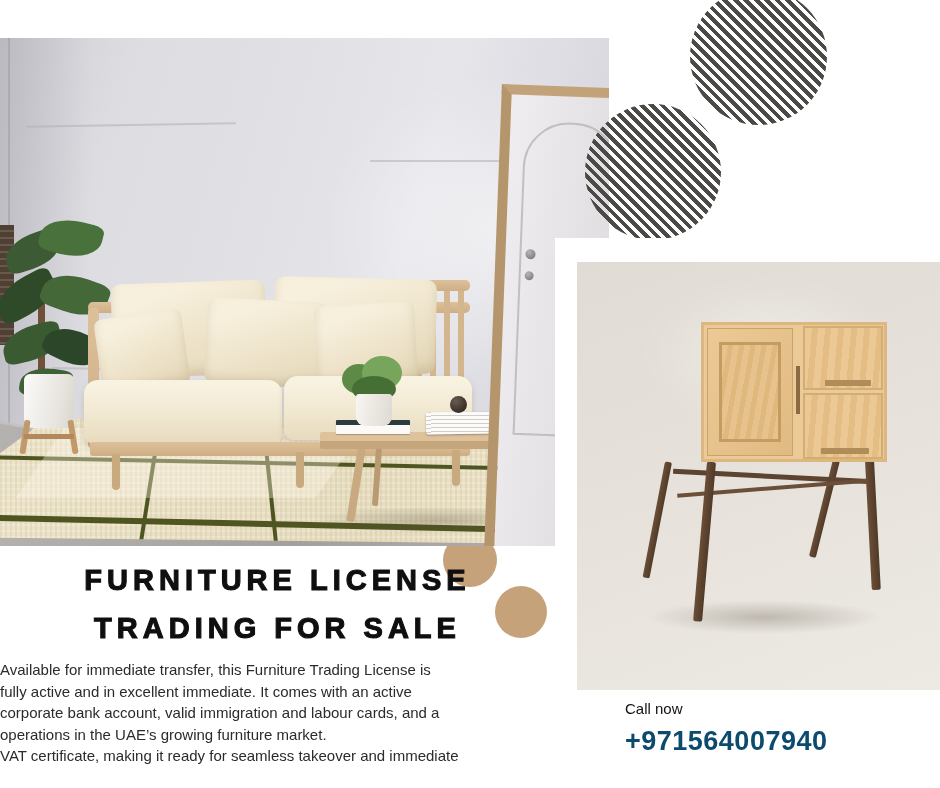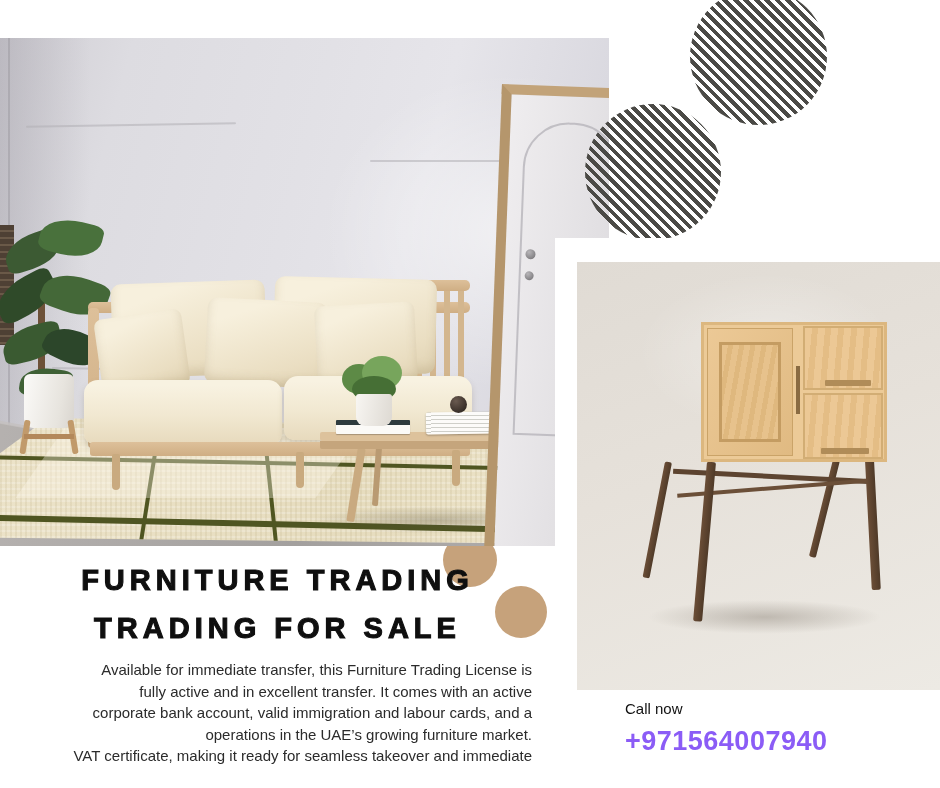--- a/index.html
+++ b/index.html
@@ -173,28 +173,28 @@
   #cleg-fl{left:130px;top:200px;width:9px;height:160px;transform:rotate(5deg);transform-origin:top center;}
   #cleg-br{left:256px;top:198px;width:7px;height:100px;transform:rotate(14deg);transform-origin:top center;}
   #cleg-fr{left:288px;top:198px;width:9px;height:130px;transform:rotate(-3deg);transform-origin:top center;}
   .stretcher{position:absolute;background:#5d4430;}
   #str1{left:96px;top:212px;width:200px;height:5px;transform:rotate(3deg);}
   #str2{left:100px;top:224px;width:196px;height:4px;transform:rotate(-4.5deg);background:#6b4f38;}
 
   
   #caption{position:absolute;left:70px;right:0;top:462px;text-align:left;color:#161616;}
   #call-label{font-size:15px;font-weight:400;color:#111111;}
-  #phone{margin-top:9px;font-size:27px;font-weight:700;letter-spacing:.5px;color:#8b5cf6;}
+  #phone{margin-top:9px;font-size:27px;font-weight:700;letter-spacing:.5px;color:#0c4a6e;}
 
   
   #headline{position:absolute;left:0;top:556px;width:555px;margin:0;text-align:center;z-index:6;
       font-size:29px;line-height:48px;font-weight:bold;color:#0f0f0f;letter-spacing:5px;
       -webkit-text-stroke:1.1px #0f0f0f;}
   #headline span{display:block;}
-  #body-text{position:absolute;left:0;top:659px;width:532px;text-align:right;z-index:6;
+  #body-text{position:absolute;left:0;top:659px;width:532px;text-align:left;z-index:6;
       font-size:15px;line-height:21.6px;color:#2b2b2b;}
   #body-text div{white-space:nowrap;}
 </style>
 </head>
 <body>
 
 <div id="canvas">
 
   <div class="tan-circle" id="tan1"></div>
   <div class="tan-circle" id="tan2"></div>
@@ -304,25 +304,25 @@
       <div class="drawer-handle" id="dh1"></div>
       <div class="drawer-handle" id="dh2"></div>
     </div>
     <div id="caption">
       <div id="call-label">Call now</div>
       <div id="phone">+971564007940</div>
     </div>
   </div>
 
   <h1 id="headline">
-    <span>FURNITURE TRADING</span>
+    <span>FURNITURE LICENSE</span>
     <span>TRADING FOR SALE</span>
   </h1>
 
   <div id="body-text">
     <div>Available for immediate transfer, this Furniture Trading License is</div>
-    <div>fully active and in excellent transfer. It comes with an active</div>
+    <div>fully active and in excellent immediate. It comes with an active</div>
     <div>corporate bank account, valid immigration and labour cards, and a</div>
     <div>operations in the UAE’s growing furniture market.</div>
     <div>VAT certificate, making it ready for seamless takeover and immediate</div>
   </div>
 
 </div>
 
 </body></html>

